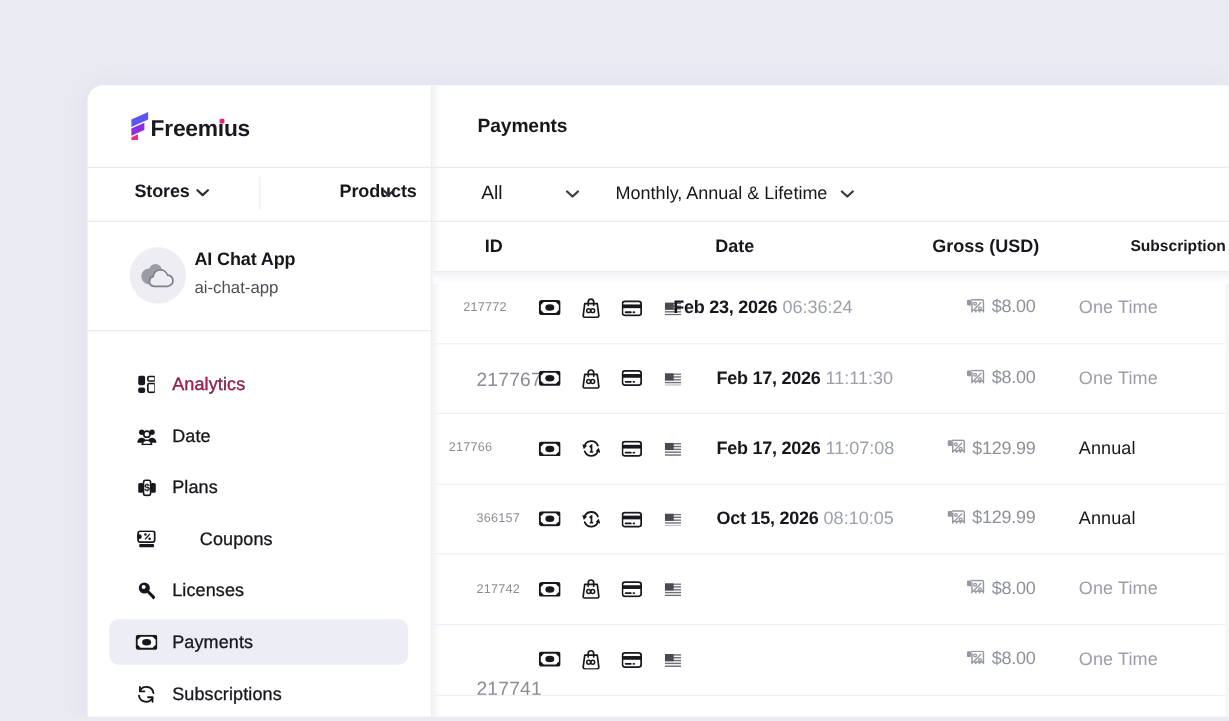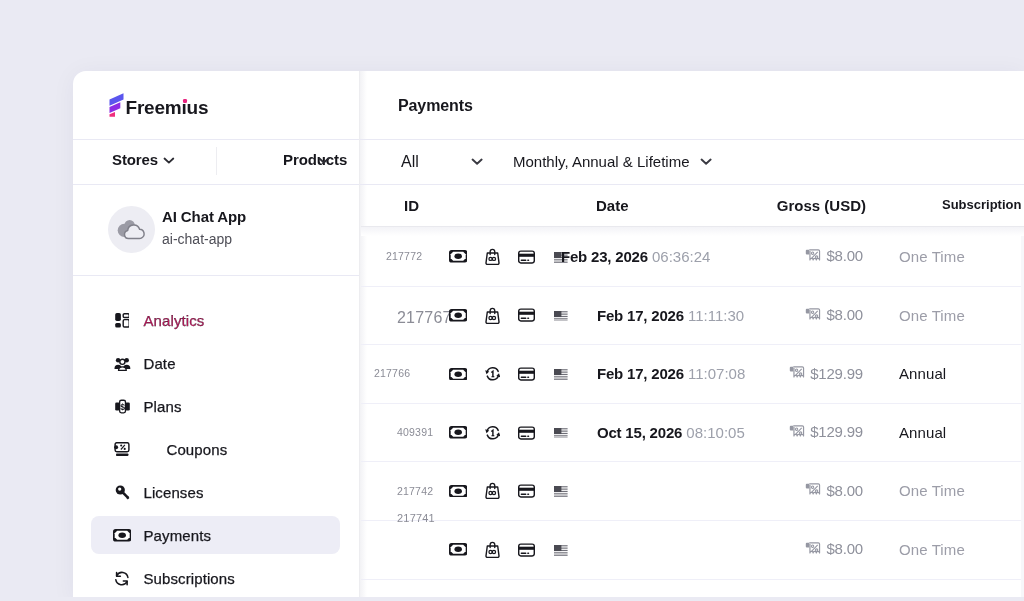--- a/index.html
+++ b/index.html
@@ -248,21 +248,21 @@
 <path d="M1.7 0.8 h2.6 v4.8 h-2.5 a1.0 1.0 0 0 1 -1.0 -1.0 v-2.9 a0.95 0.95 0 0 1 0.9 -0.9 z" fill="#9597a2"></path>
 <path d="M4.3 0.8 H13.3 a1.25 1.25 0 0 1 1.25 1.25 V10.9 a1.6 1.45 0 0 0 -3.2 0 a1.6 1.45 0 0 0 -3.2 0 a1.6 1.45 0 0 0 -3.2 0 V2" fill="none" stroke="#9597a2" stroke-width="1.2" stroke-linejoin="round"></path>
 <circle cx="7.6" cy="4.2" r="1.15" fill="none" stroke="#9597a2" stroke-width="1.05"></circle>
 <circle cx="11.6" cy="8.0" r="1.15" fill="none" stroke="#9597a2" stroke-width="1.05"></circle>
 <line x1="6.5" y1="9.3" x2="12.7" y2="2.9" stroke="#9597a2" stroke-width="1.1"></line>
 </svg>
           <span style="font-size:15px;color:#8e909b;letter-spacing:-0.2px;">$129.99</span>
         </div>
 <div class="abs" style="left:899px;top:365.1px;font-size:15px;color:#17171d;letter-spacing:0.1px;">Annual</div>
 <div class="rline" style="left:361px;top:402.8px;width:663px;"></div>
-<div class="abs" style="left:397px;top:426.0px;font-size:10.5px;color:#8b8c96;letter-spacing:0.2px;">409391</div>
+<div class="abs" style="left:397px;top:426.0px;font-size:10.5px;color:#8b8c96;letter-spacing:0.2px;">366157</div>
 <svg class="abs" style="left:449px;top:426.2px;" width="18.4" height="12.5" viewBox="0 0 18.4 12.5">
 <rect x="0" y="0" width="18.4" height="12.5" rx="2.6" fill="#17171d"></rect>
 <polygon points="4.2,1.7 14.2,1.7 16.7,4.2 16.7,8.3 14.2,10.8 4.2,10.8 1.7,8.3 1.7,4.2" fill="#fff"></polygon>
 <ellipse cx="9.2" cy="6.25" rx="3.75" ry="2.7" fill="#17171d"></ellipse>
 </svg>
 <svg class="abs" style="left:484.7px;top:424.5px;" width="15.5" height="15.5" viewBox="0 0 15.5 15.5">
 <path d="M2.0 6.1 a5.9 5.9 0 0 1 11.2 -0.7" fill="none" stroke="#17171d" stroke-width="1.5" stroke-linecap="round"></path>
 <polygon points="0.2,4.2 4.2,5.4 1.5,8.3" fill="#17171d"></polygon>
 <path d="M13.5 9.4 a5.9 5.9 0 0 1 -11.2 0.7" fill="none" stroke="#17171d" stroke-width="1.5" stroke-linecap="round"></path>
 <polygon points="15.3,11.3 11.3,10.1 14.0,7.2" fill="#17171d"></polygon>
@@ -333,21 +333,21 @@
 <path d="M1.7 0.8 h2.6 v4.8 h-2.5 a1.0 1.0 0 0 1 -1.0 -1.0 v-2.9 a0.95 0.95 0 0 1 0.9 -0.9 z" fill="#9597a2"></path>
 <path d="M4.3 0.8 H13.3 a1.25 1.25 0 0 1 1.25 1.25 V10.9 a1.6 1.45 0 0 0 -3.2 0 a1.6 1.45 0 0 0 -3.2 0 a1.6 1.45 0 0 0 -3.2 0 V2" fill="none" stroke="#9597a2" stroke-width="1.2" stroke-linejoin="round"></path>
 <circle cx="7.6" cy="4.2" r="1.15" fill="none" stroke="#9597a2" stroke-width="1.05"></circle>
 <circle cx="11.6" cy="8.0" r="1.15" fill="none" stroke="#9597a2" stroke-width="1.05"></circle>
 <line x1="6.5" y1="9.3" x2="12.7" y2="2.9" stroke="#9597a2" stroke-width="1.1"></line>
 </svg>
           <span style="font-size:15px;color:#8e909b;letter-spacing:-0.2px;">$8.00</span>
         </div>
 <div class="abs" style="left:899px;top:482.3px;font-size:15px;color:#9c9da8;letter-spacing:0.1px;">One Time</div>
 <div class="rline" style="left:361px;top:520.0px;width:663px;"></div>
-<div class="abs" style="left:397px;top:512px;font-size:11px;color:#8b8c96;letter-spacing:0.2px;">217741</div>
+<div class="abs" style="left:397px;top:566px;font-size:16px;color:#8b8c96;letter-spacing:0.2px;">217741</div>
 <svg class="abs" style="left:449px;top:543.4px;" width="18.4" height="12.5" viewBox="0 0 18.4 12.5">
 <rect x="0" y="0" width="18.4" height="12.5" rx="2.6" fill="#17171d"></rect>
 <polygon points="4.2,1.7 14.2,1.7 16.7,4.2 16.7,8.3 14.2,10.8 4.2,10.8 1.7,8.3 1.7,4.2" fill="#fff"></polygon>
 <ellipse cx="9.2" cy="6.25" rx="3.75" ry="2.7" fill="#17171d"></ellipse>
 </svg>
 <svg class="abs" style="left:484.7px;top:541.0px;" width="16" height="17" viewBox="0 0 16 17">
 <path d="M2.3 5.0 H12.7 L14.0 14.8 a1.5 1.5 0 0 1 -1.5 1.7 H2.5 a1.5 1.5 0 0 1 -1.5 -1.7 z" fill="none" stroke="#17171d" stroke-width="1.4" stroke-linejoin="round"></path>
 <path d="M5.15 6.6 V3.6 a2.3 2.3 0 0 1 4.6 0 V6.6" fill="none" stroke="#17171d" stroke-width="1.35" stroke-linecap="round"></path>
 <circle cx="5.55" cy="10.9" r="1.6" fill="none" stroke="#17171d" stroke-width="1.25"></circle>
 <circle cx="8.95" cy="10.9" r="1.6" fill="none" stroke="#17171d" stroke-width="1.25"></circle>

